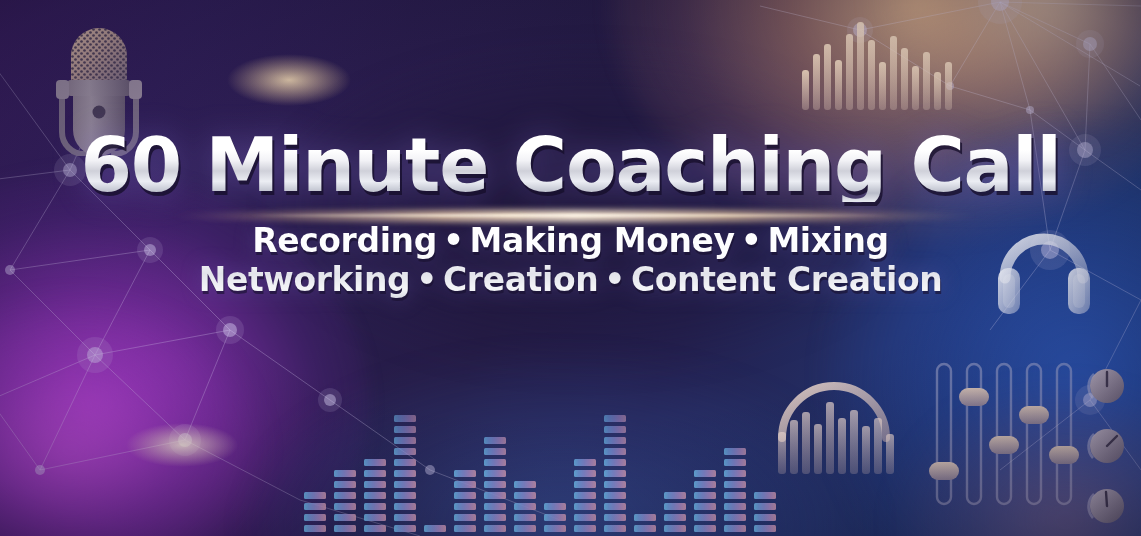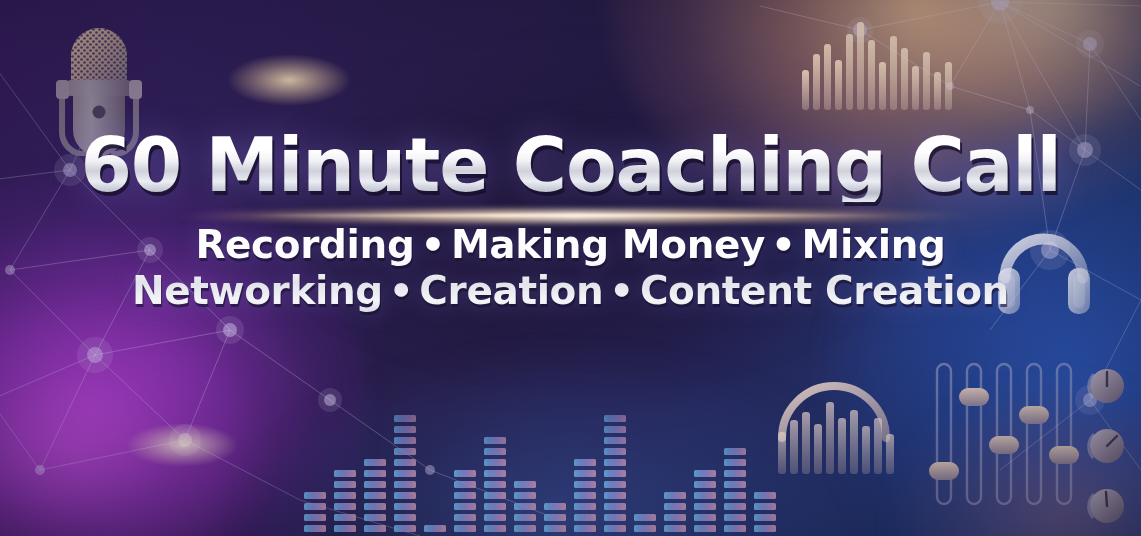--- a/index.html
+++ b/index.html
@@ -159,21 +159,21 @@
     background-clip:text;
     color:transparent;
     -webkit-text-fill-color:transparent;
     filter:drop-shadow(2px 4px 0px rgba(22,14,42,.78))
            drop-shadow(0 0 16px rgba(120,100,190,.45));
     white-space:nowrap;
   }
   .sub{
     margin-top:20px;
     font-family:"DejaVu Sans", sans-serif;
-    font-size:39px;
+    font-size:33px;
     font-weight:700;
     line-height:1.18;
     letter-spacing:-0.4px;
     background:linear-gradient(180deg,
       #ffffff 0%, #fcfcfe 42%, #e2e3ea 66%, #f4f5f8 86%, #d4d6e0 100%);
     -webkit-background-clip:text;
     background-clip:text;
     color:transparent;
     -webkit-text-fill-color:transparent;
     filter:drop-shadow(1px 3px 0px rgba(24,16,46,.62))

